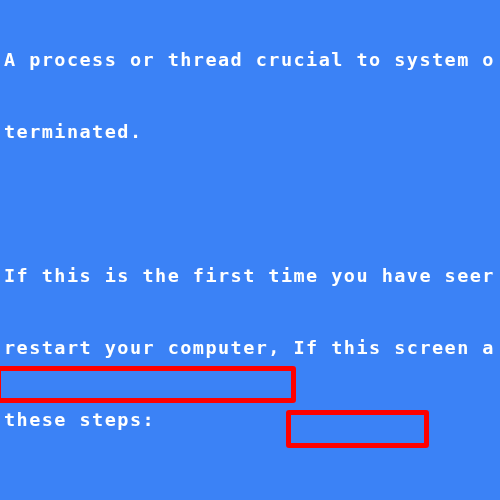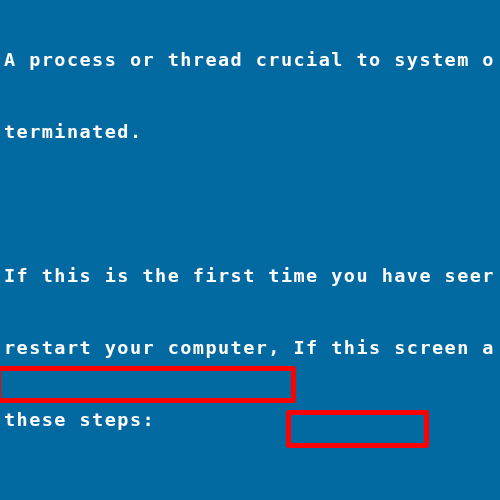--- a/index.html
+++ b/index.html
@@ -5,21 +5,21 @@
 <style>
   html, body {
     margin: 0;
     padding: 0;
     background: #0a00ab;
   }
   #screen {
     position: relative;
     width: 500px;
     height: 500px;
-    background: #0369a1;
+    background: #3b82f6;
     overflow: hidden;
     font-family: "DejaVu Sans Mono", "Liberation Mono", monospace;
     -webkit-font-smoothing: none;
   }
   .bsod-text {
     position: absolute;
     left: 4px;
     top: 0;
     width: 760px;
     color: #ffffff;

